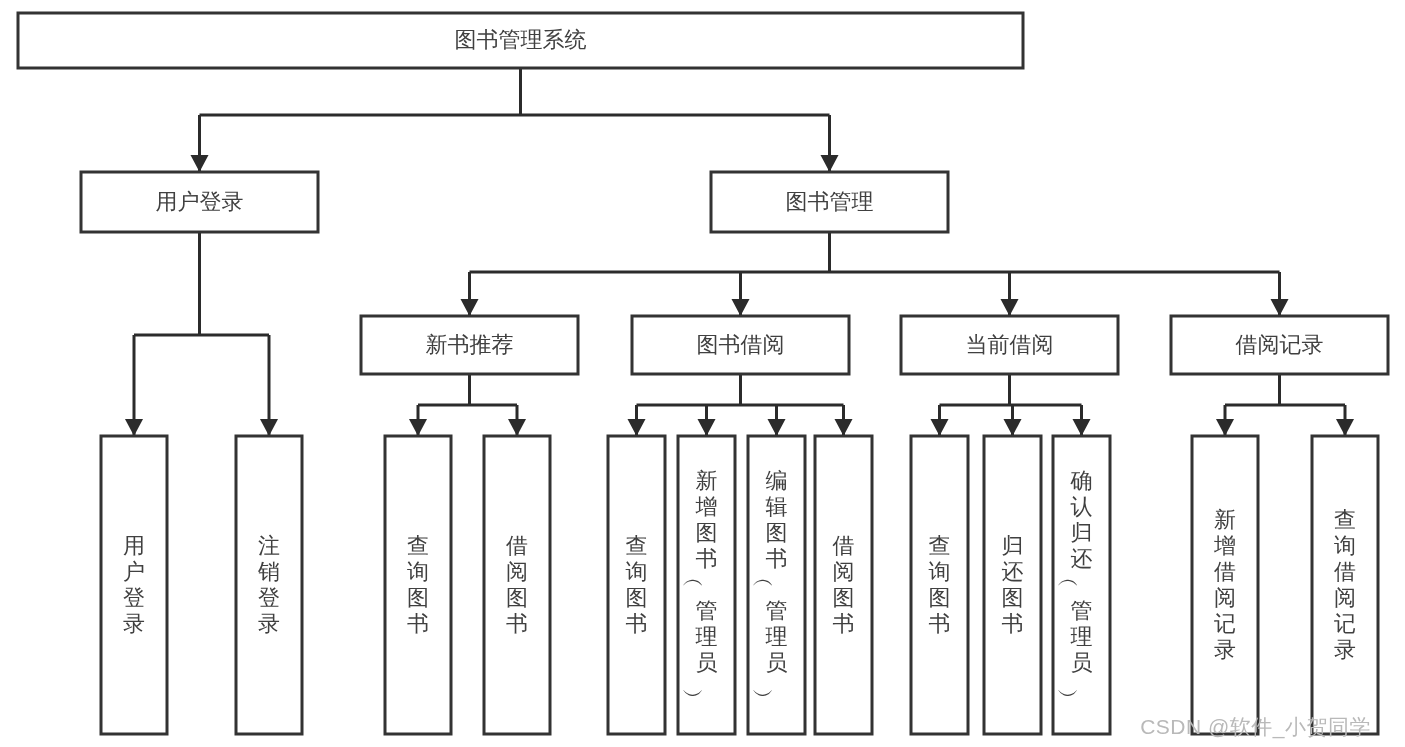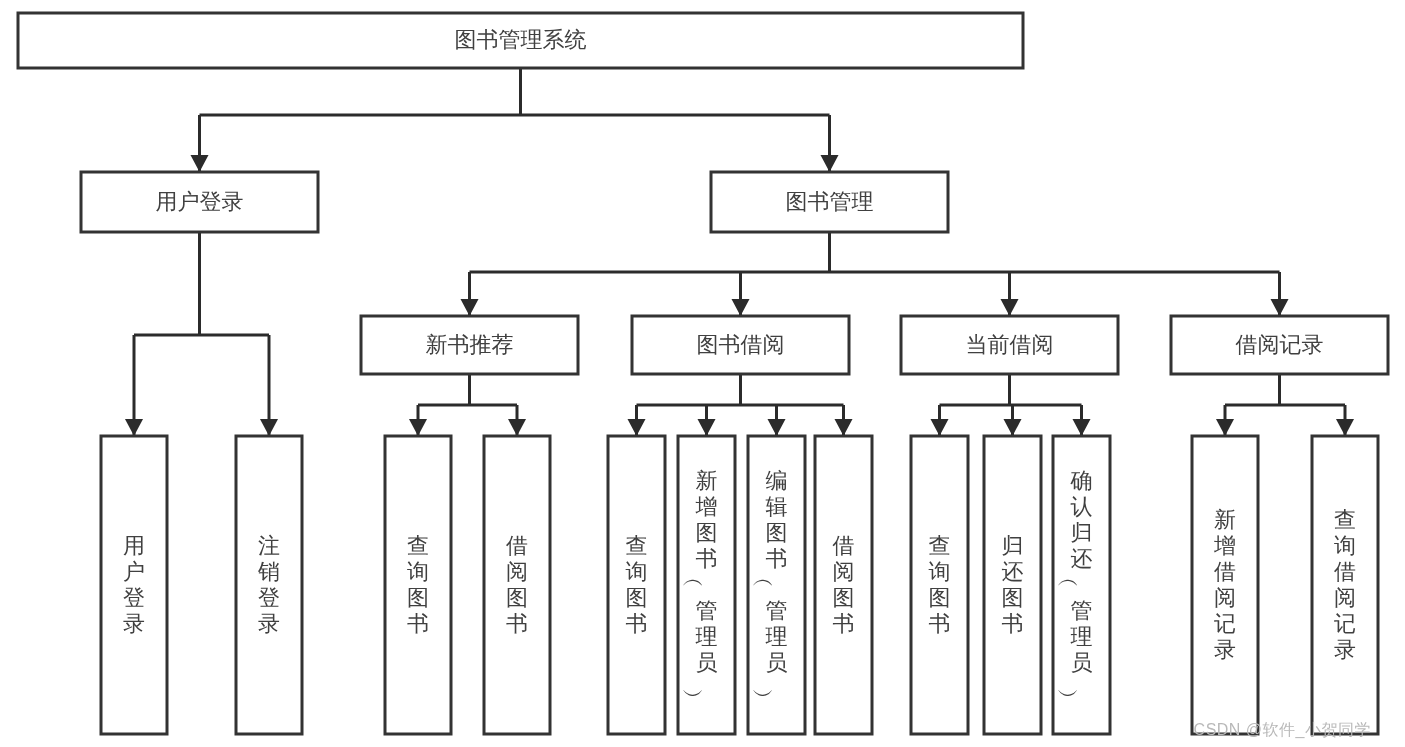--- a/index.html
+++ b/index.html
@@ -53,21 +53,21 @@
     fill: #404040;
     font-family: "Liberation Sans", "DejaVu Sans", sans-serif;
     font-size: 22px;
     text-anchor: middle;
   }
   .watermark-text {
     position: absolute;
     right: 12px;
     bottom: 6px;
     color: #b9b9b9;
-    font-size: 16px;
+    font-size: 21px;
     font-family: "Liberation Sans", "DejaVu Sans", sans-serif;
     white-space: nowrap;
     pointer-events: none;
     letter-spacing: 0.5px;
   }
 </style>
 </head>
 <body>
 
 <div id="diagram-root">

